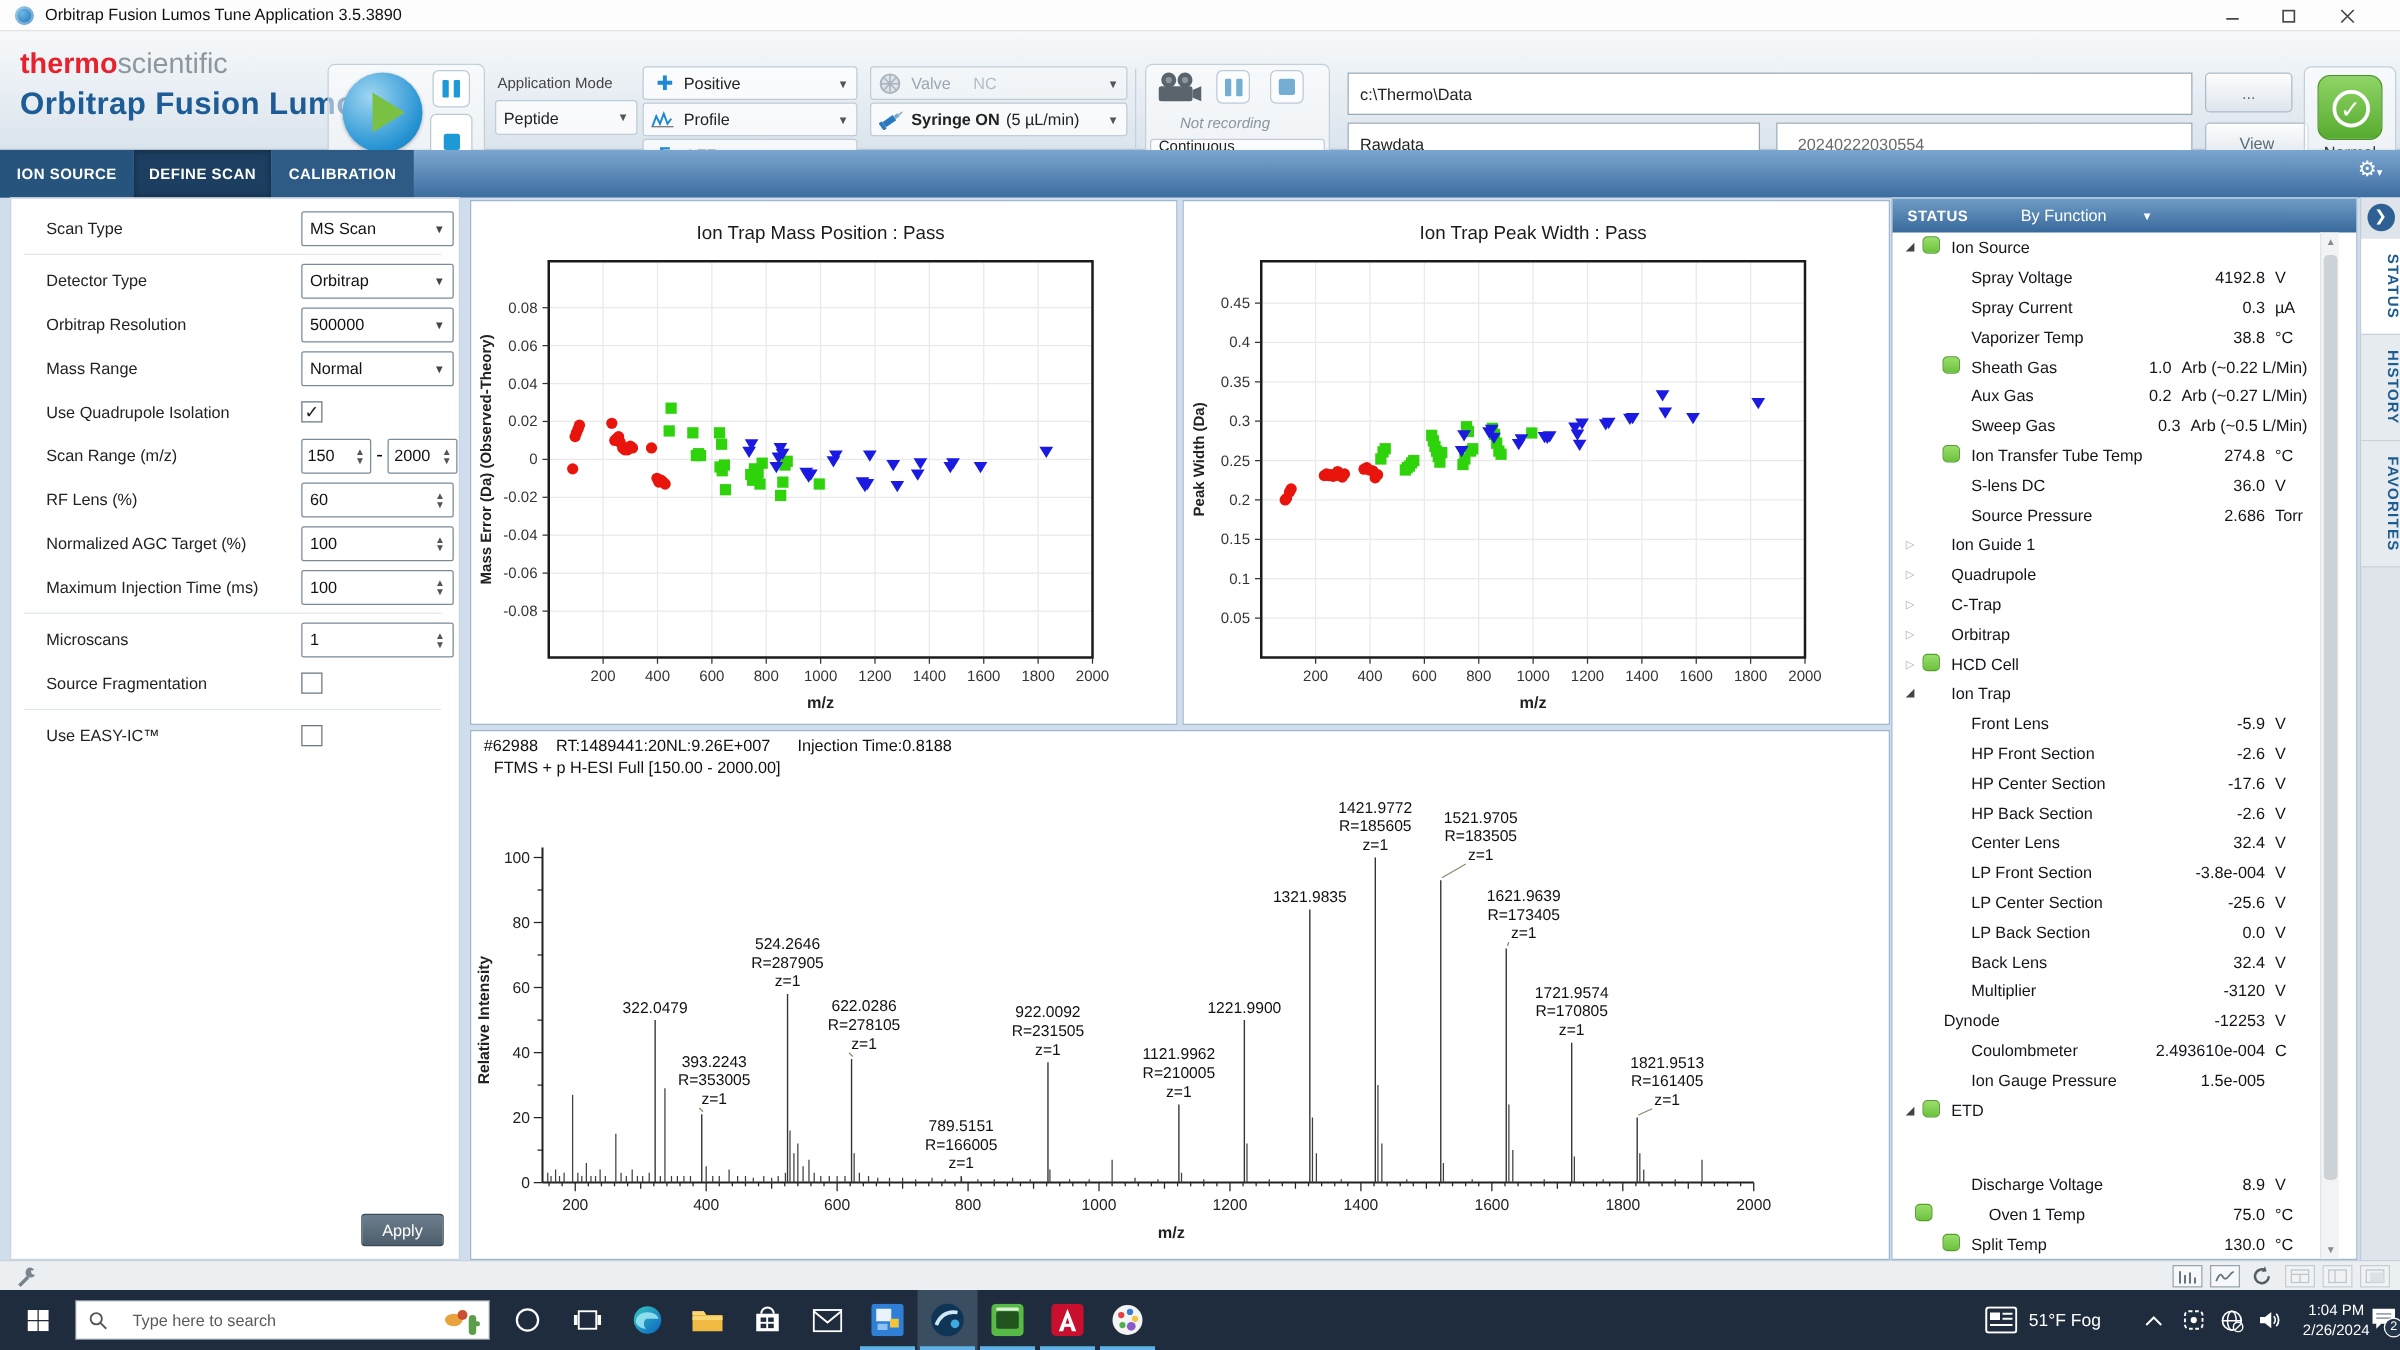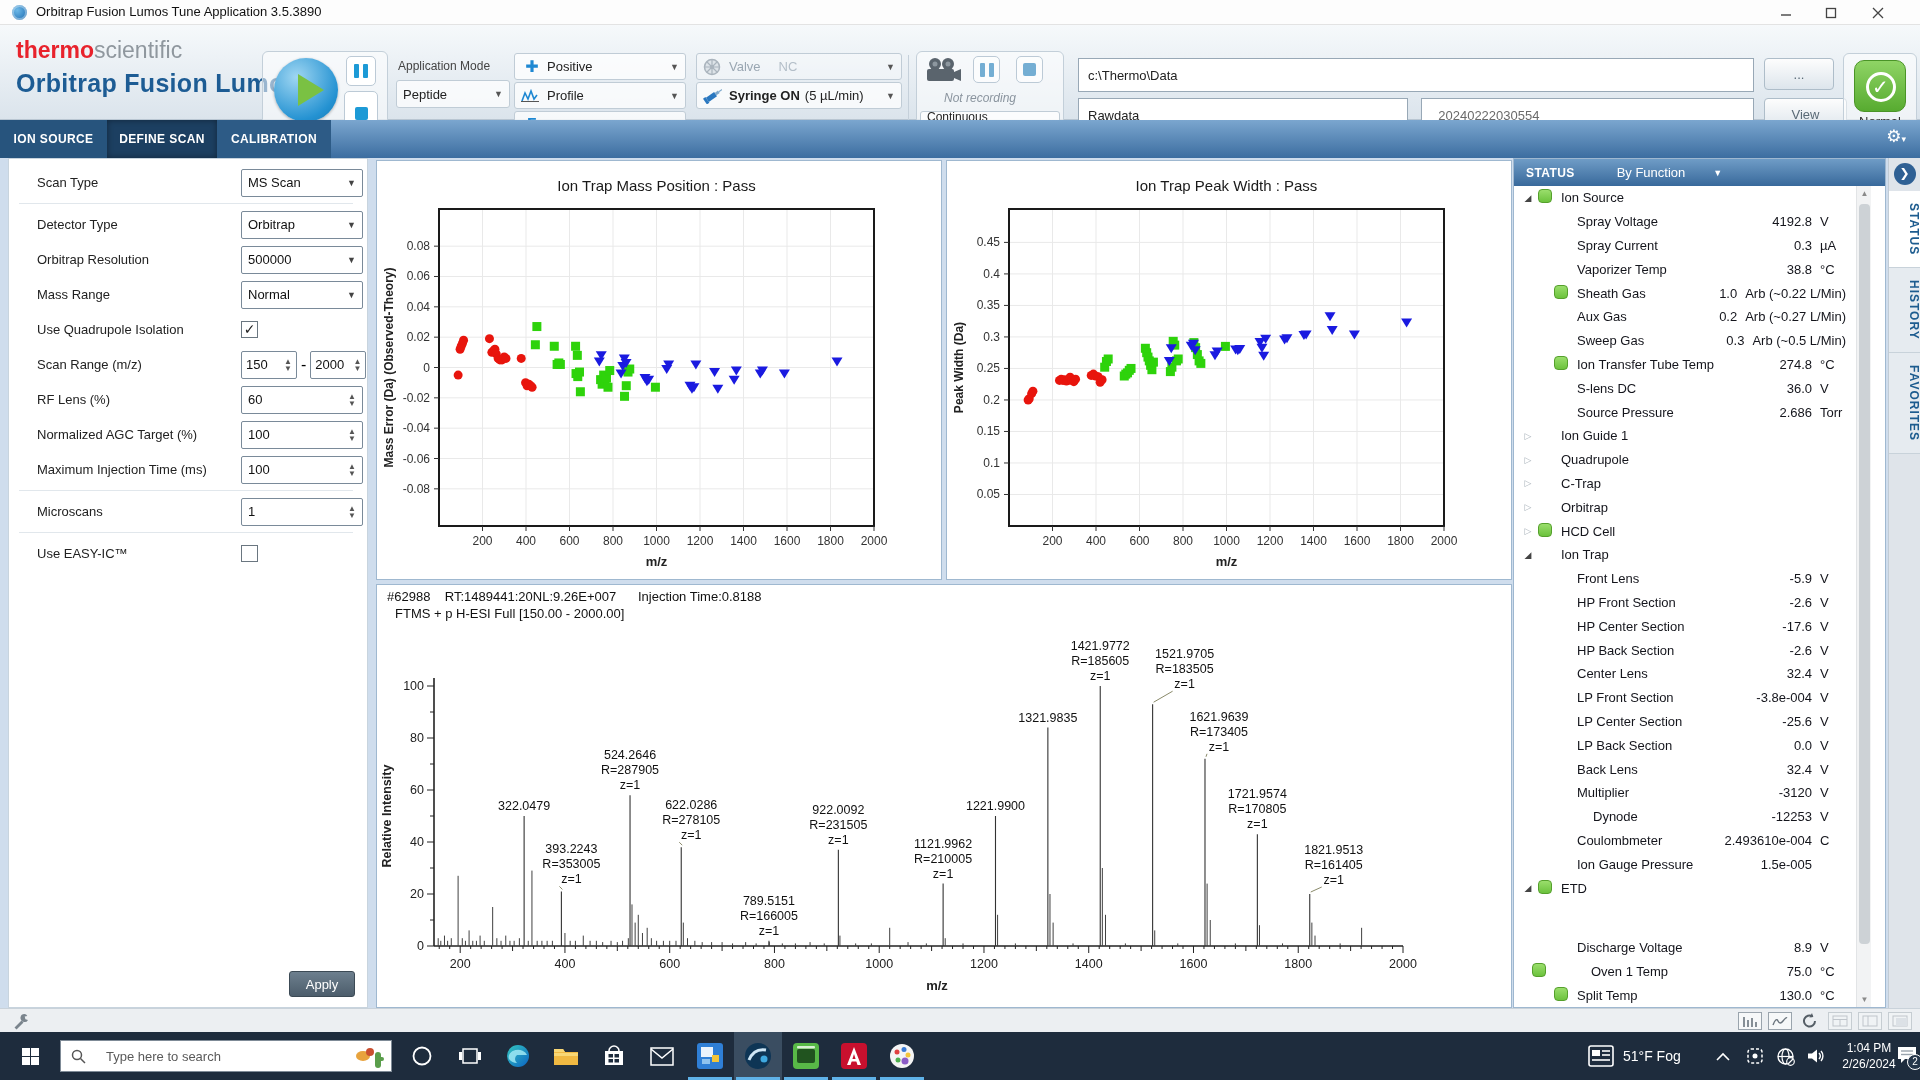--- a/index.html
+++ b/index.html
@@ -353,20 +353,26 @@
         </div>
       </div>
       <div class="fsep"></div>
       <div class="frow">
         <div class="flabel">Microscans</div>
         <div class="fctl">
           <div class="spin">
             <span class="v">1</span>
             <span class="arrs">▲<br>▼</span>
           </div>
+        </div>
+      </div>
+      <div class="frow">
+        <div class="flabel">Source Fragmentation</div>
+        <div class="fctl">
+          <div class="cbx"></div>
         </div>
       </div>
       <div class="fsep"></div>
       <div class="frow">
         <div class="flabel">Use EASY-IC™</div>
         <div class="fctl">
           <div class="cbx"></div>
         </div>
       </div>
     </div>
@@ -1103,21 +1109,21 @@
         </span>
       </div>
       <div class="trow" style="padding-left: 40px;">
         <span class="ledslot"></span>
         <span class="lab">Multiplier</span>
         <span class="vals">
           <span class="val">-3120</span>
           <span class="unit">V</span>
         </span>
       </div>
-      <div class="trow" style="padding-left: 56px;">
+      <div class="trow" style="padding-left: 18px;">
         <span class="ledslot"></span>
         <span class="lab">Dynode</span>
         <span class="vals">
           <span class="val">-12253</span>
           <span class="unit">V</span>
         </span>
       </div>
       <div class="trow" style="padding-left: 40px;">
         <span class="ledslot"></span>
         <span class="lab">Coulombmeter</span>

